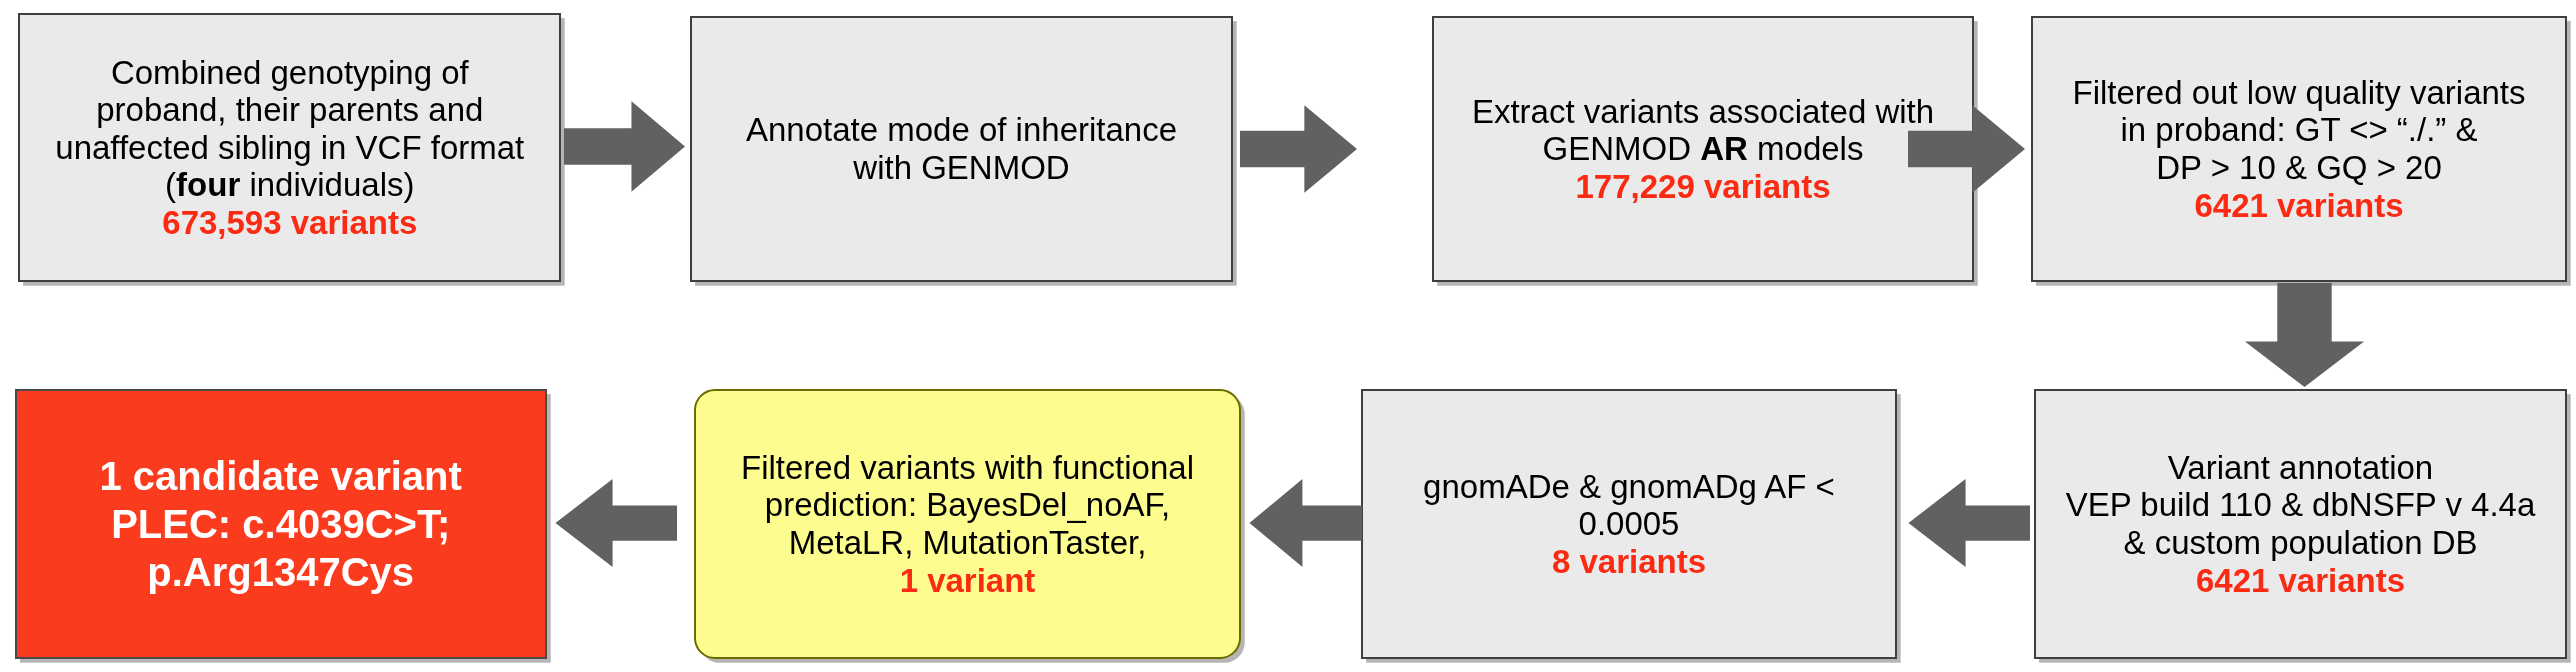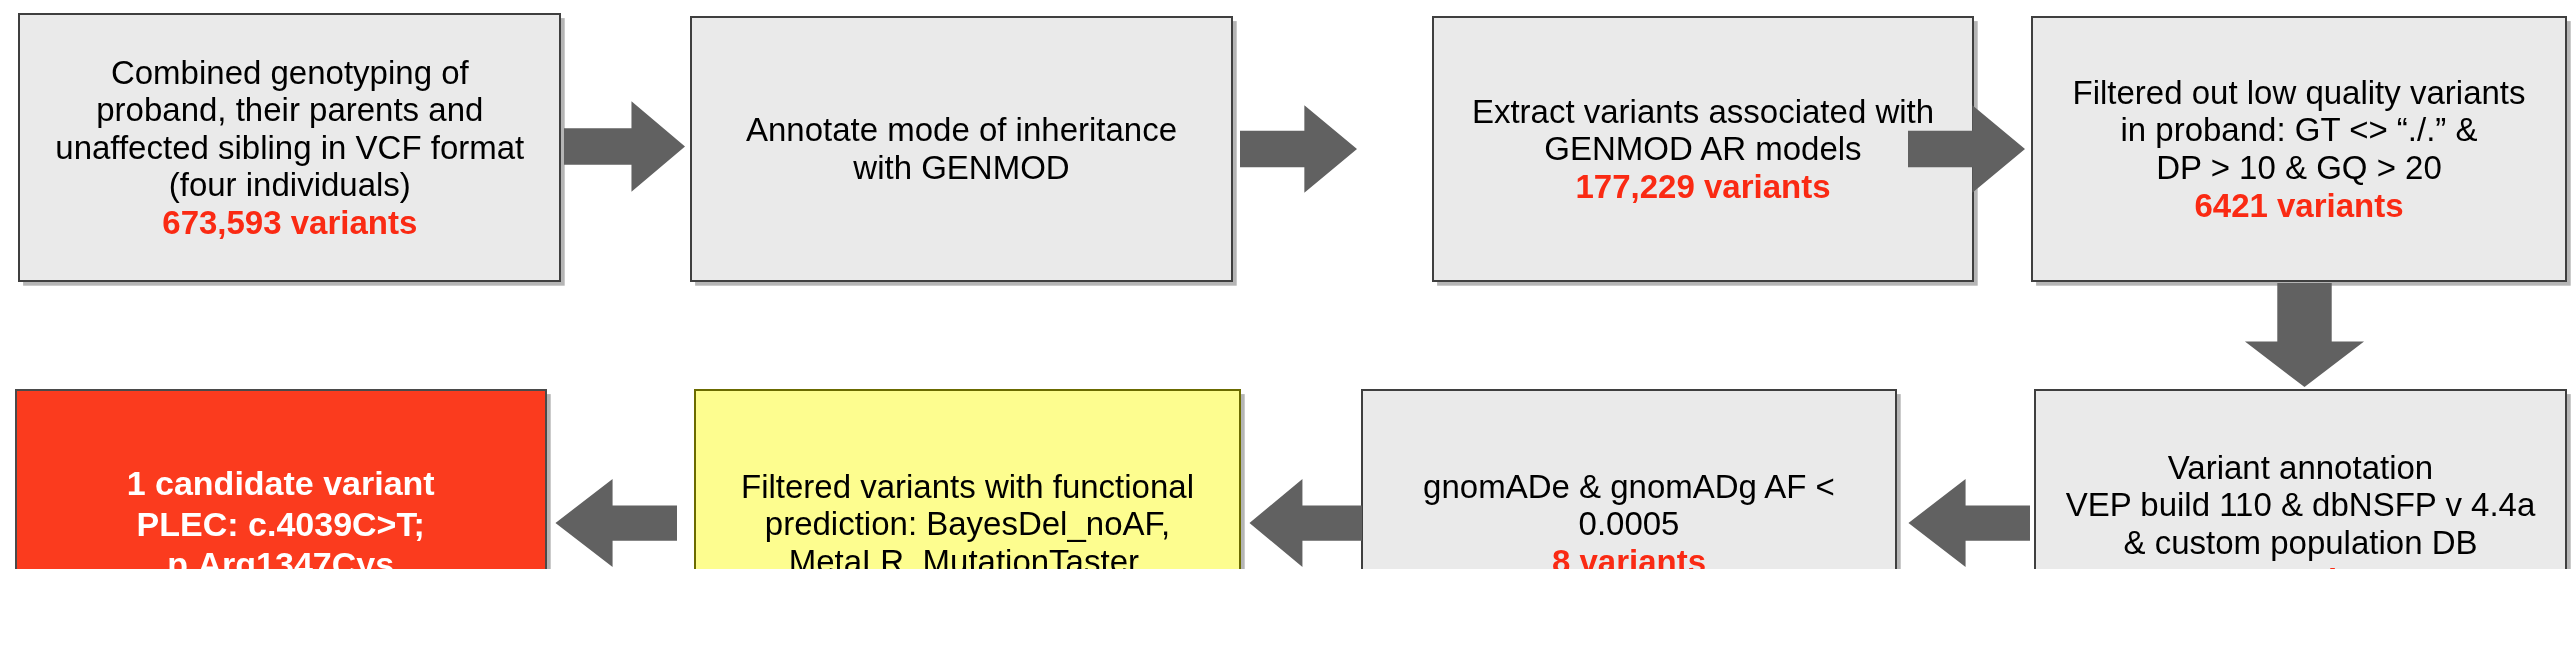--- a/index.html
+++ b/index.html
@@ -6,21 +6,21 @@
     margin: 0;
     padding: 0;
     background: #ffffff;
   }
   body {
     font-family: "Liberation Sans", sans-serif;
   }
   #canvas {
     position: relative;
     width: 2576px;
-    height: 569px;
+    height: 672px;
     background: #ffffff;
     overflow: hidden;
   }
 
   
   .fbox {
     position: absolute;
     box-sizing: border-box;
     border: 2.2px solid #3f3f3f;
     display: flex;
@@ -34,42 +34,42 @@
   .fbox .lines {
     display: block;
     width: 100%;
   }
   .fbox .ln {
     display: block;
     white-space: nowrap;
   }
 
   .theme-gray   { background: #eaeaea; color: #000000; }
-  .theme-yellow { background: #fdfd8f; color: #000000; border-color: #6b6b00; }
+  .theme-yellow { background: #fdfd8f; color: #000000; border-color: #6b6b00; border-radius: 21px; }
   .theme-red    { background: #fb3b1e; color: #ffffff; border-color: #4a4a4a; }
 
   .txt-main {
     font-size: 33px;
     line-height: 1.14;
     font-weight: 400;
   }
   .txt-count {
     font-size: 33px;
     line-height: 1.14;
     font-weight: bold;
     color: #fa2a13;
   }
   .theme-red .txt-main,
   .theme-red .txt-count {
     font-weight: bold;
     color: #ffffff;
-    font-size: 34px;
+    font-size: 40px;
     line-height: 1.20;
   }
-  .bold   { font-weight: normal; }
+  .bold   { font-weight: bold; }
   .italic { }
 
   
   .arrow {
     position: absolute;
   }
   .arrow svg { display: block; width: 100%; height: 100%; }
 </style>
 </head>
 <body>
@@ -161,20 +161,21 @@
     <svg viewBox="0 0 155 128" preserveAspectRatio="none" aria-hidden="true">
       <polygon points="155,40 74,40 74,4 2,64 74,124 74,88 155,88" fill="#616161"></polygon>
     </svg>
   </div>
 
   <div class="fbox theme-yellow" style="left:694px; top:389px; width:547px; height:270px;">
     <div class="lines">
       <span class="ln txt-main">Filtered variants with functional</span>
       <span class="ln txt-main">prediction: BayesDel_noAF,</span>
       <span class="ln txt-main">MetaLR, MutationTaster,</span>
+      <span class="ln txt-count">1 variant</span>
     </div>
   </div>
 
   <div class="arrow" style="left:554px; top:476px; width:123px; height:94px;">
     <svg viewBox="0 0 168 128" preserveAspectRatio="none" aria-hidden="true">
       <polygon points="168,40 80,40 80,4 2,64 80,124 80,88 168,88" fill="#616161"></polygon>
     </svg>
   </div>
 
   <div class="fbox theme-red" style="left:14.7px; top:389px; width:532px; height:270px;">

